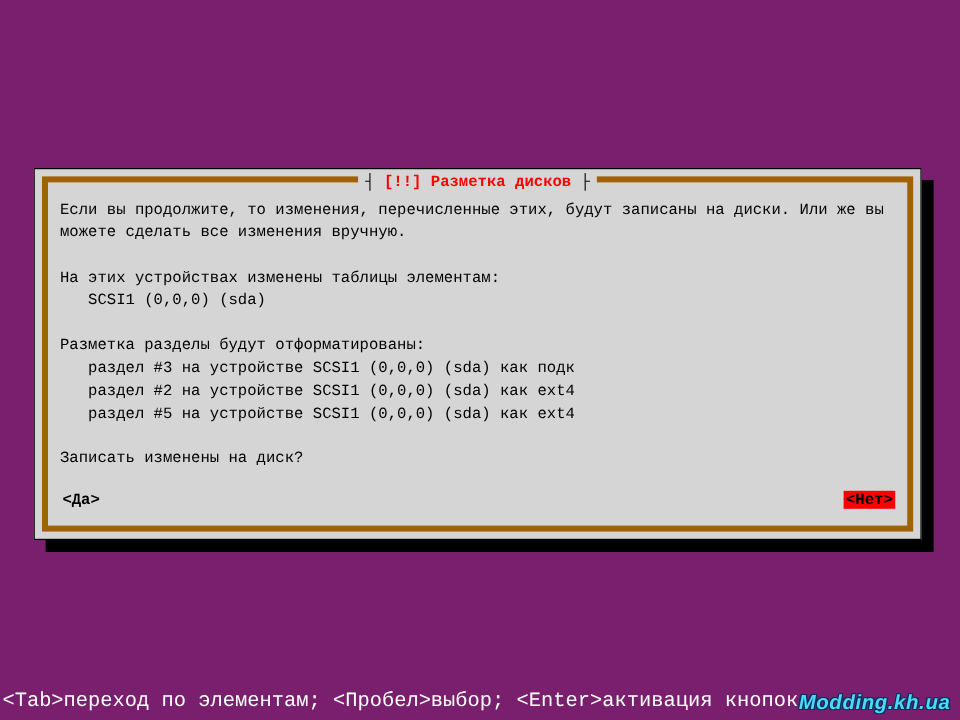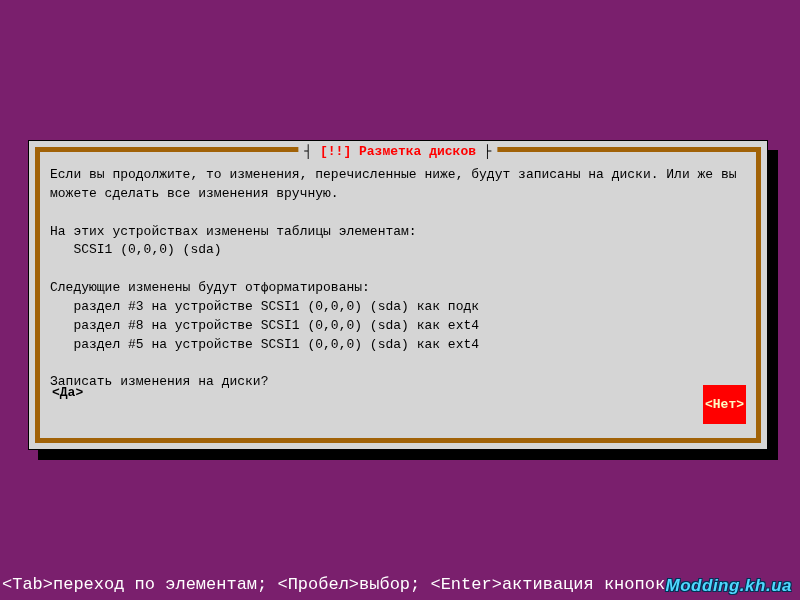--- a/index.html
+++ b/index.html
@@ -69,22 +69,22 @@
       display: flex;
       justify-content: space-between;
       font-weight: bold;
     }
     .btn-yes {
       color: #000000;
       padding: 0 2px;
     }
     .btn-no {
       background-color: #ff0000;
-      color: #fef9c3;
-      padding: 12px 2px;
+      color: #000000;
+      padding: 0 2px;
     }
     .footer-hints {
       position: absolute;
       bottom: 6px;
       left: 2px;
       color: #ffffff;
       font-size: 17px;
     }
     .watermark {
       position: absolute;
@@ -102,31 +102,31 @@
 </head>
 <body>
 
 <div class="dialog-shadow"></div>
 
 <div class="dialog">
   <div class="dialog-inner">
     <div class="dialog-title">
       <span class="dialog-title-brackets">┤ </span><span>[!!] Разметка дисков</span><span class="dialog-title-brackets"> ├</span>
     </div>
-    <div class="dialog-content"><span>Если вы продолжите, то изменения, перечисленные ниже, будут записаны на диски. Или же вы можете сделать все изменения вручную.</span>
+    <div class="dialog-content"><span>Если вы продолжите, то изменения, перечисленные этих, будут записаны на диски. Или же вы можете сделать все изменения вручную.</span>
 
 <span>На этих устройствах изменены таблицы элементам:</span>
 <span>   SCSI1 (0,0,0) (sda)</span>
 
-<span>Следующие изменены будут отформатированы:</span>
+<span>Разметка разделы будут отформатированы:</span>
 <span>   раздел #3 на устройстве SCSI1 (0,0,0) (sda) как подк</span>
-<span>   раздел #8 на устройстве SCSI1 (0,0,0) (sda) как ext4</span>
+<span>   раздел #2 на устройстве SCSI1 (0,0,0) (sda) как ext4</span>
 <span>   раздел #5 на устройстве SCSI1 (0,0,0) (sda) как ext4</span>
 
-<span>Записать изменения на диски?</span></div>
+<span>Записать изменены на диск?</span></div>
     <div class="button-row">
       <span>   <span class="btn-yes">&lt;Да&gt;</span></span>
       <span class="btn-no">&lt;Нет&gt;</span>
     </div>
   </div>
 </div>
 
 <div class="footer-hints">&lt;Tab&gt;переход по элементам; &lt;Пробел&gt;выбор; &lt;Enter&gt;активация кнопок</div>
 
 <div class="watermark">Modding.kh.ua</div>

